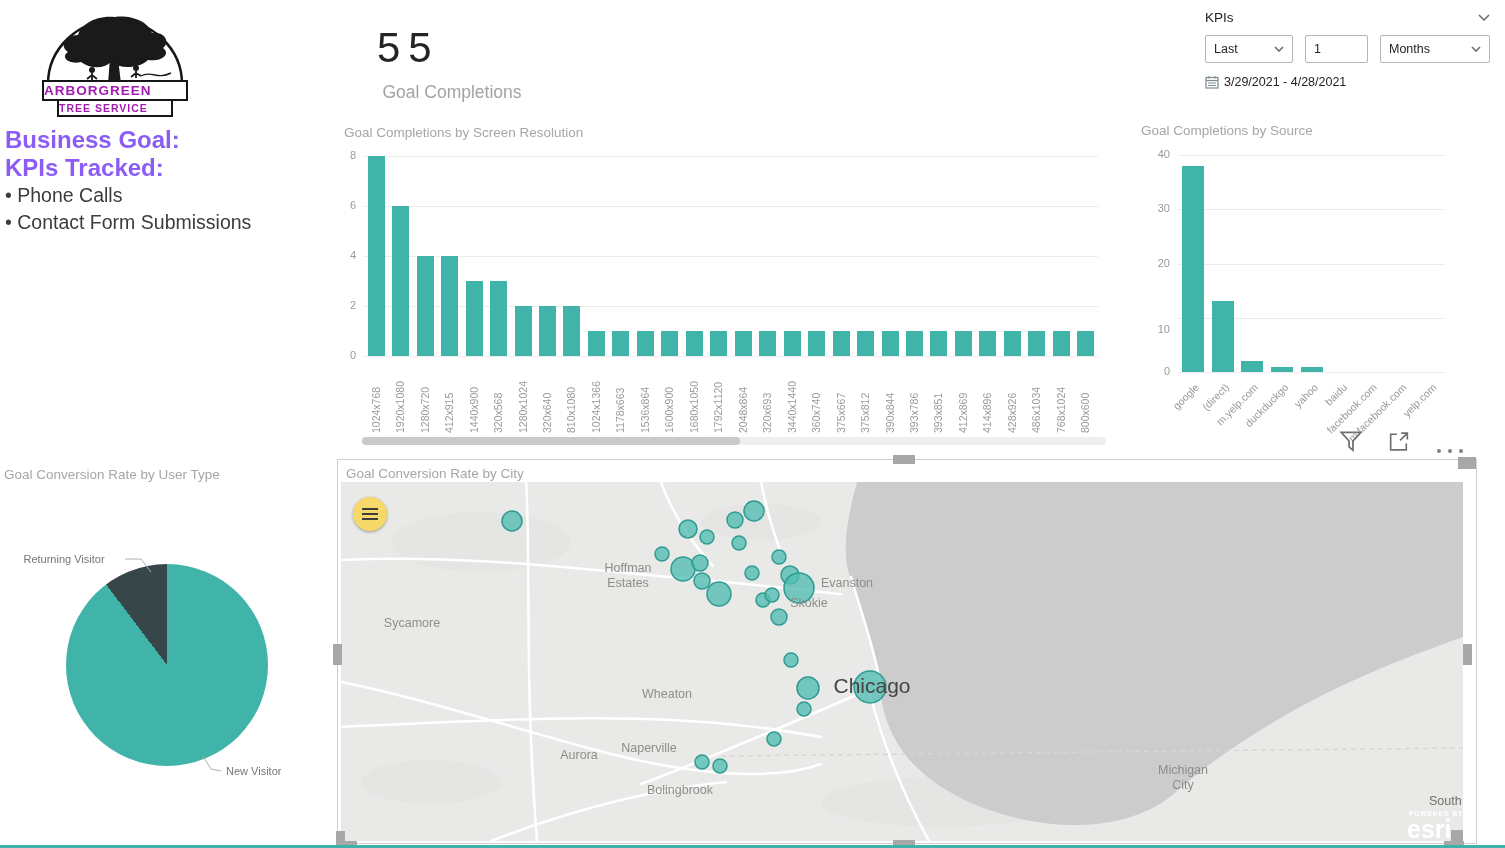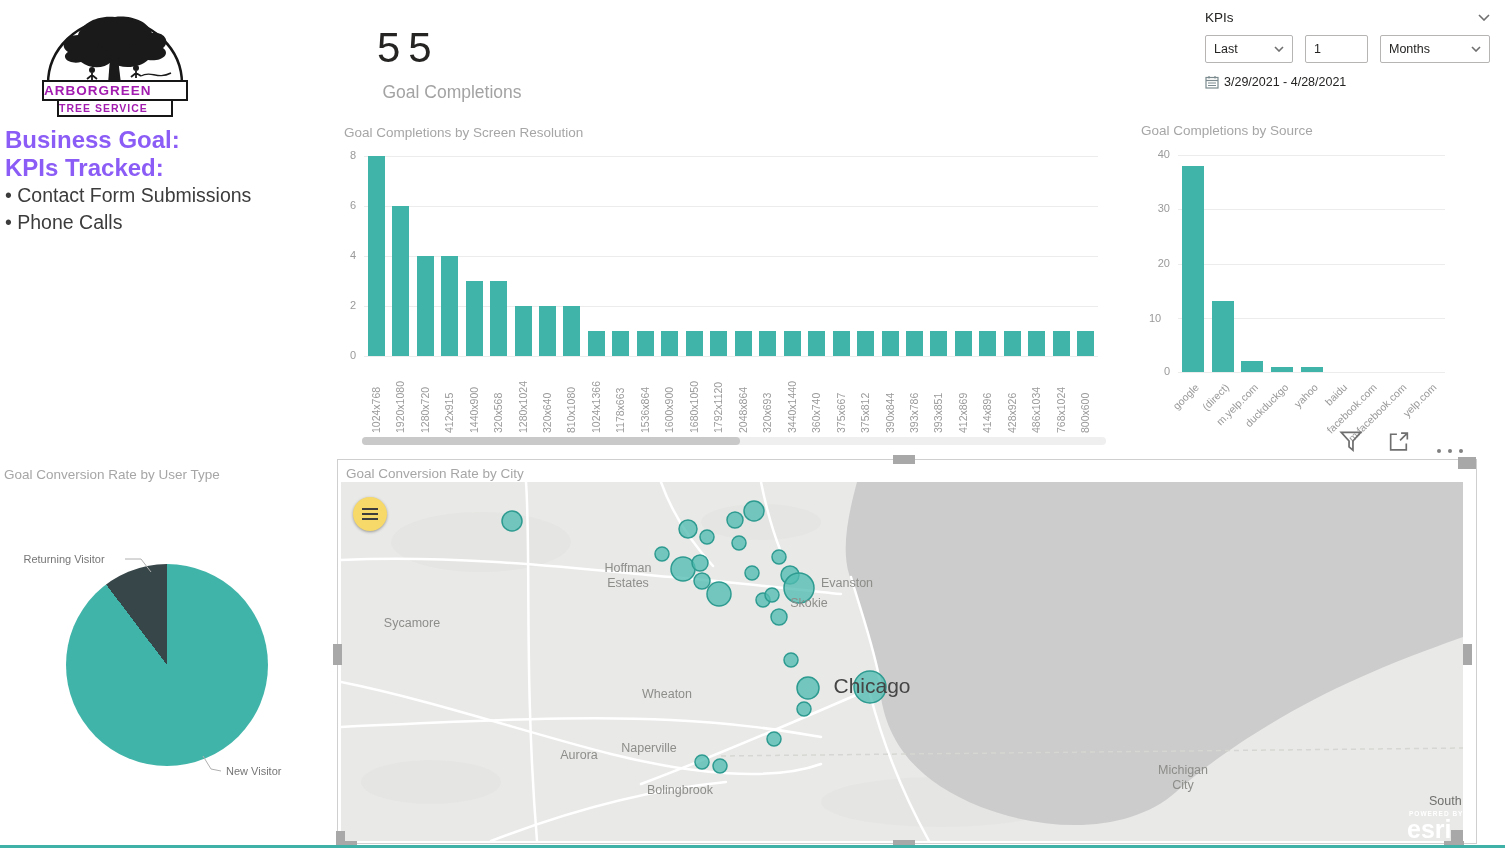--- a/index.html
+++ b/index.html
@@ -66,22 +66,22 @@
     <path d="M96,67 L96,74 M96,69 L91,73 M96,69 L101,72" stroke="#1a1a1a" stroke-width="1.8" fill="none"></path>
     <path d="M101,72 C111,66 117,76 131,69" stroke="#1a1a1a" stroke-width="1.4" fill="none"></path>
   </svg>
   <div class="abs logo-box" style="left:2px;top:76px;width:142px;height:17px;font-size:13.5px;letter-spacing:1px;line-height:17px">ARBORGREEN</div>
   <div class="abs logo-box" style="left:17px;top:95px;width:112px;height:14px;font-size:10.5px;letter-spacing:1px;line-height:14px">TREE SERVICE</div>
 </div>
 
 <div class="abs biz" style="left:5px;top:126px;width:325px">
   <h3>Business Goal:</h3>
   <h3>KPIs Tracked:</h3>
+  <div>• Phone Calls</div>
   <div>• Contact Form Submissions</div>
-  <div>• Phone Calls</div>
 </div>
 
 <div class="abs" style="left:352px;top:20px;width:200px;height:90px">
   <div class="abs kpi-value" style="left:25px;top:4px;width:150px">55</div>
   <div class="abs kpi-label" style="left:0;top:62px;width:200px">Goal Completions</div>
 </div>
 
 <div class="abs" style="left:1200px;top:5px;width:295px;height:90px">
   <div class="abs slicer-title" style="left:5px;top:5px">KPIs</div>
   <svg class="abs" style="left:278px;top:9px" width="12" height="7" viewBox="0 0 12 7">
@@ -251,21 +251,21 @@
     <div class="scroll-thumb" style="width:378px"></div>
   </div>
 </div>
 
 <div class="abs" id="srcChart" style="left:1140px;top:118px;width:355px;height:330px">
   <div class="abs vtitle" style="left:1px;top:5px">Goal Completions by Source</div>
   <div class="abs" id="srcPlot" style="left:0;top:0;width:355px;height:330px">
       <div class="abs grid" style="left: 38px; top: 254px; width: 267px;"></div>
       <div class="abs tick" style="left: 0px; top: 247px; width: 30px;">0</div>
       <div class="abs grid" style="left: 38px; top: 199.75px; width: 267px;"></div>
-      <div class="abs tick" style="left: 0px; top: 194px; width: 30px; text-align: center;">10</div>
+      <div class="abs tick" style="left: 0px; top: 205px; width: 30px;">10</div>
       <div class="abs grid" style="left: 38px; top: 145.5px; width: 267px;"></div>
       <div class="abs tick" style="left: 0px; top: 138.5px; width: 30px;">20</div>
       <div class="abs grid" style="left: 38px; top: 91.25px; width: 267px;"></div>
       <div class="abs tick" style="left: 0px; top: 84.25px; width: 30px;">30</div>
       <div class="abs grid" style="left: 38px; top: 37px; width: 267px;"></div>
       <div class="abs tick" style="left: 0px; top: 30px; width: 30px;">40</div>
       <div class="abs bar" style="left: 41.8333px; top: 47.85px; width: 22px; height: 206.15px; background: rgb(65, 180, 169);"></div>
       <div class="abs xlab-r" style="right: 302.167px; top: 263px;">google</div>
       <div class="abs bar" style="left: 71.5px; top: 183.475px; width: 22px; height: 70.525px; background: rgb(65, 180, 169);"></div>
       <div class="abs xlab-r" style="right: 272.5px; top: 263px;">(direct)</div>

